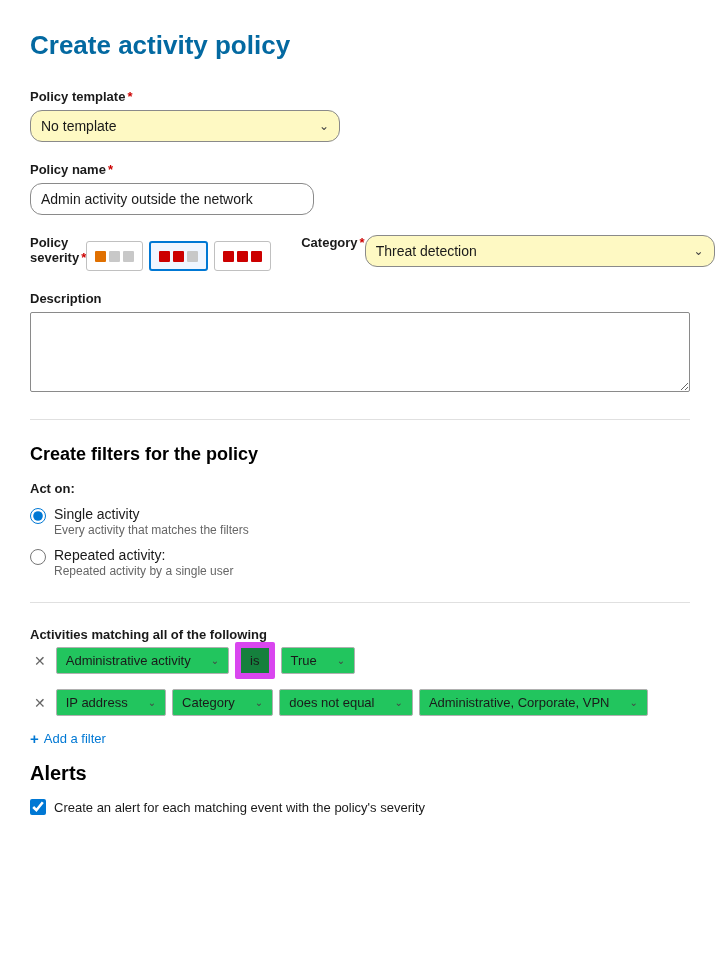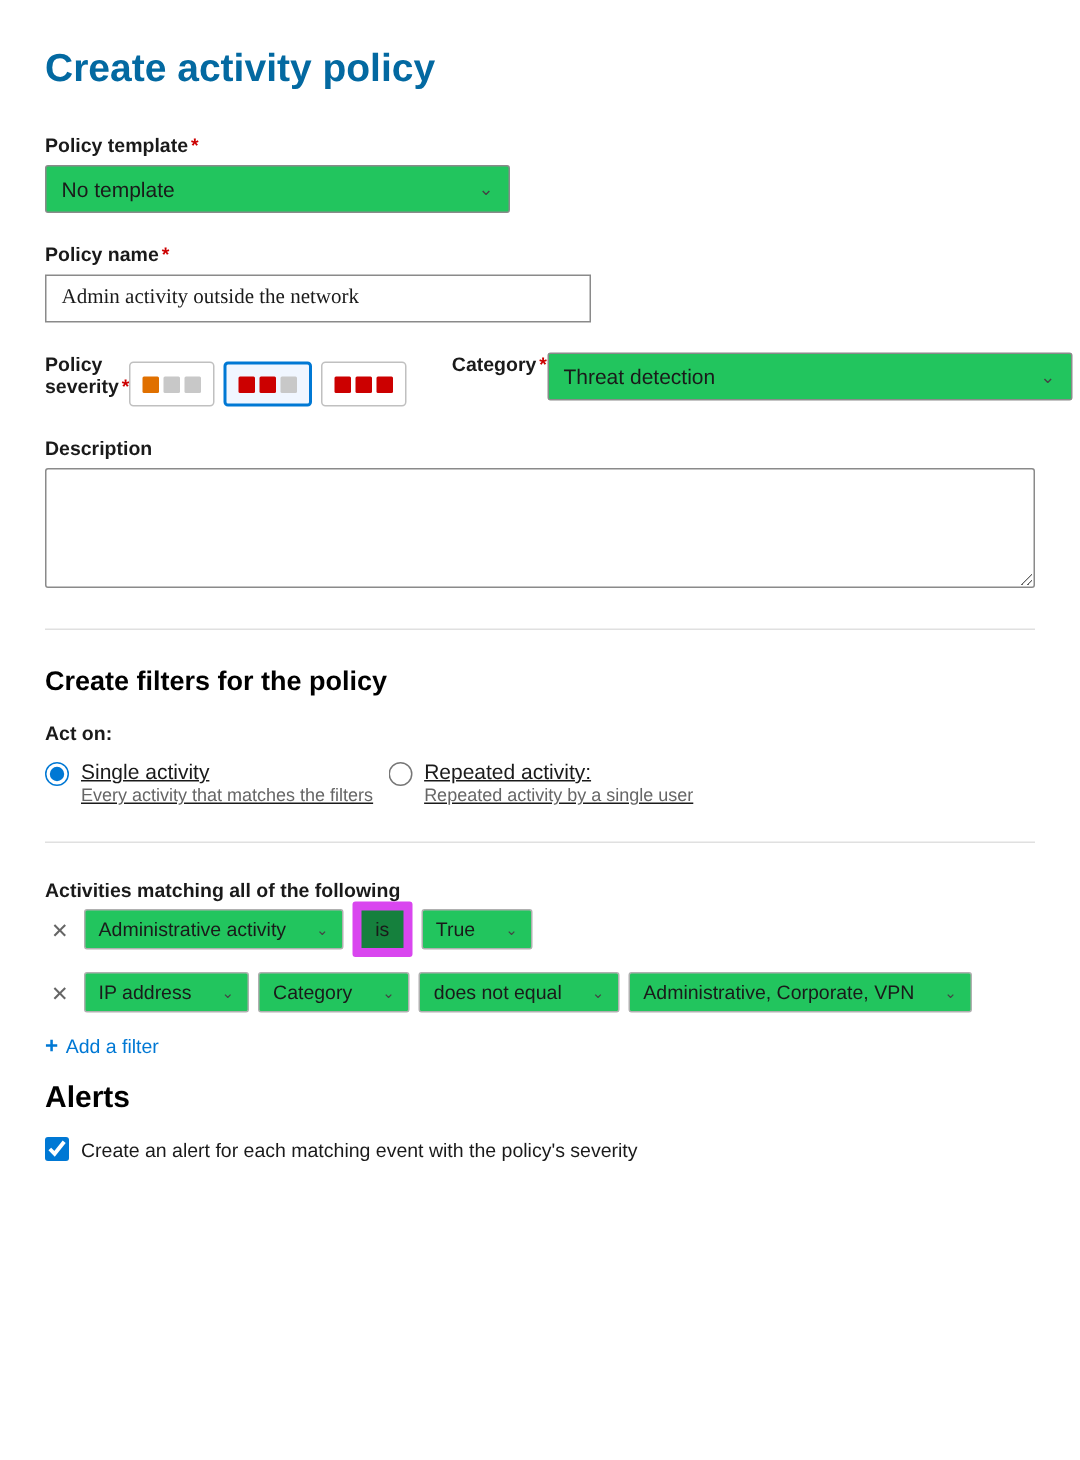--- a/index.html
+++ b/index.html
@@ -34,49 +34,48 @@
     .field-label .required {
       color: #c00;
       margin-left: 2px;
     }
 
     .dropdown-select {
       display: flex;
       align-items: center;
       justify-content: space-between;
       border: 1px solid #8a8a8a;
-      border-radius: 2px;
+      border-radius: 12px;
       padding: 7px 10px;
-      background: #22c55e;
+      background: #fef9c3;
       cursor: pointer;
       user-select: none;
     }
 
     .dropdown-select.wide {
       width: 310px;
     }
 
     .dropdown-select.medium {
       width: 350px;
     }
 
     .dropdown-chevron {
       font-size: 12px;
       color: #444;
     }
 
     .text-input {
-      width: 364px;
+      width: 284px;
       border: 1px solid #8a8a8a;
-      border-radius: 0;
+      border-radius: 12px;
       padding: 7px 10px;
       font-size: 14px;
       color: #1a1a1a;
       outline: none;
-      font-family: Liberation Serif, serif;
     }
 
     .textarea-input {
       width: 100%;
       height: 80px;
       border: 1px solid #8a8a8a;
       border-radius: 2px;
       padding: 8px 10px;
       font-size: 14px;
       font-family: inherit;
@@ -154,24 +153,23 @@
     }
 
     .act-on-label {
       font-weight: 600;
       font-size: 13px;
       margin-bottom: 10px;
     }
 
     .radio-group {
       display: flex;
-      flex-direction: row;
+      flex-direction: column;
       gap: 10px;
       margin-bottom: 16px;
-      text-decoration: underline;
     }
 
     .radio-option {
       display: flex;
       align-items: flex-start;
       gap: 8px;
       cursor: pointer;
     }
 
     .radio-option input[type="radio"] {

